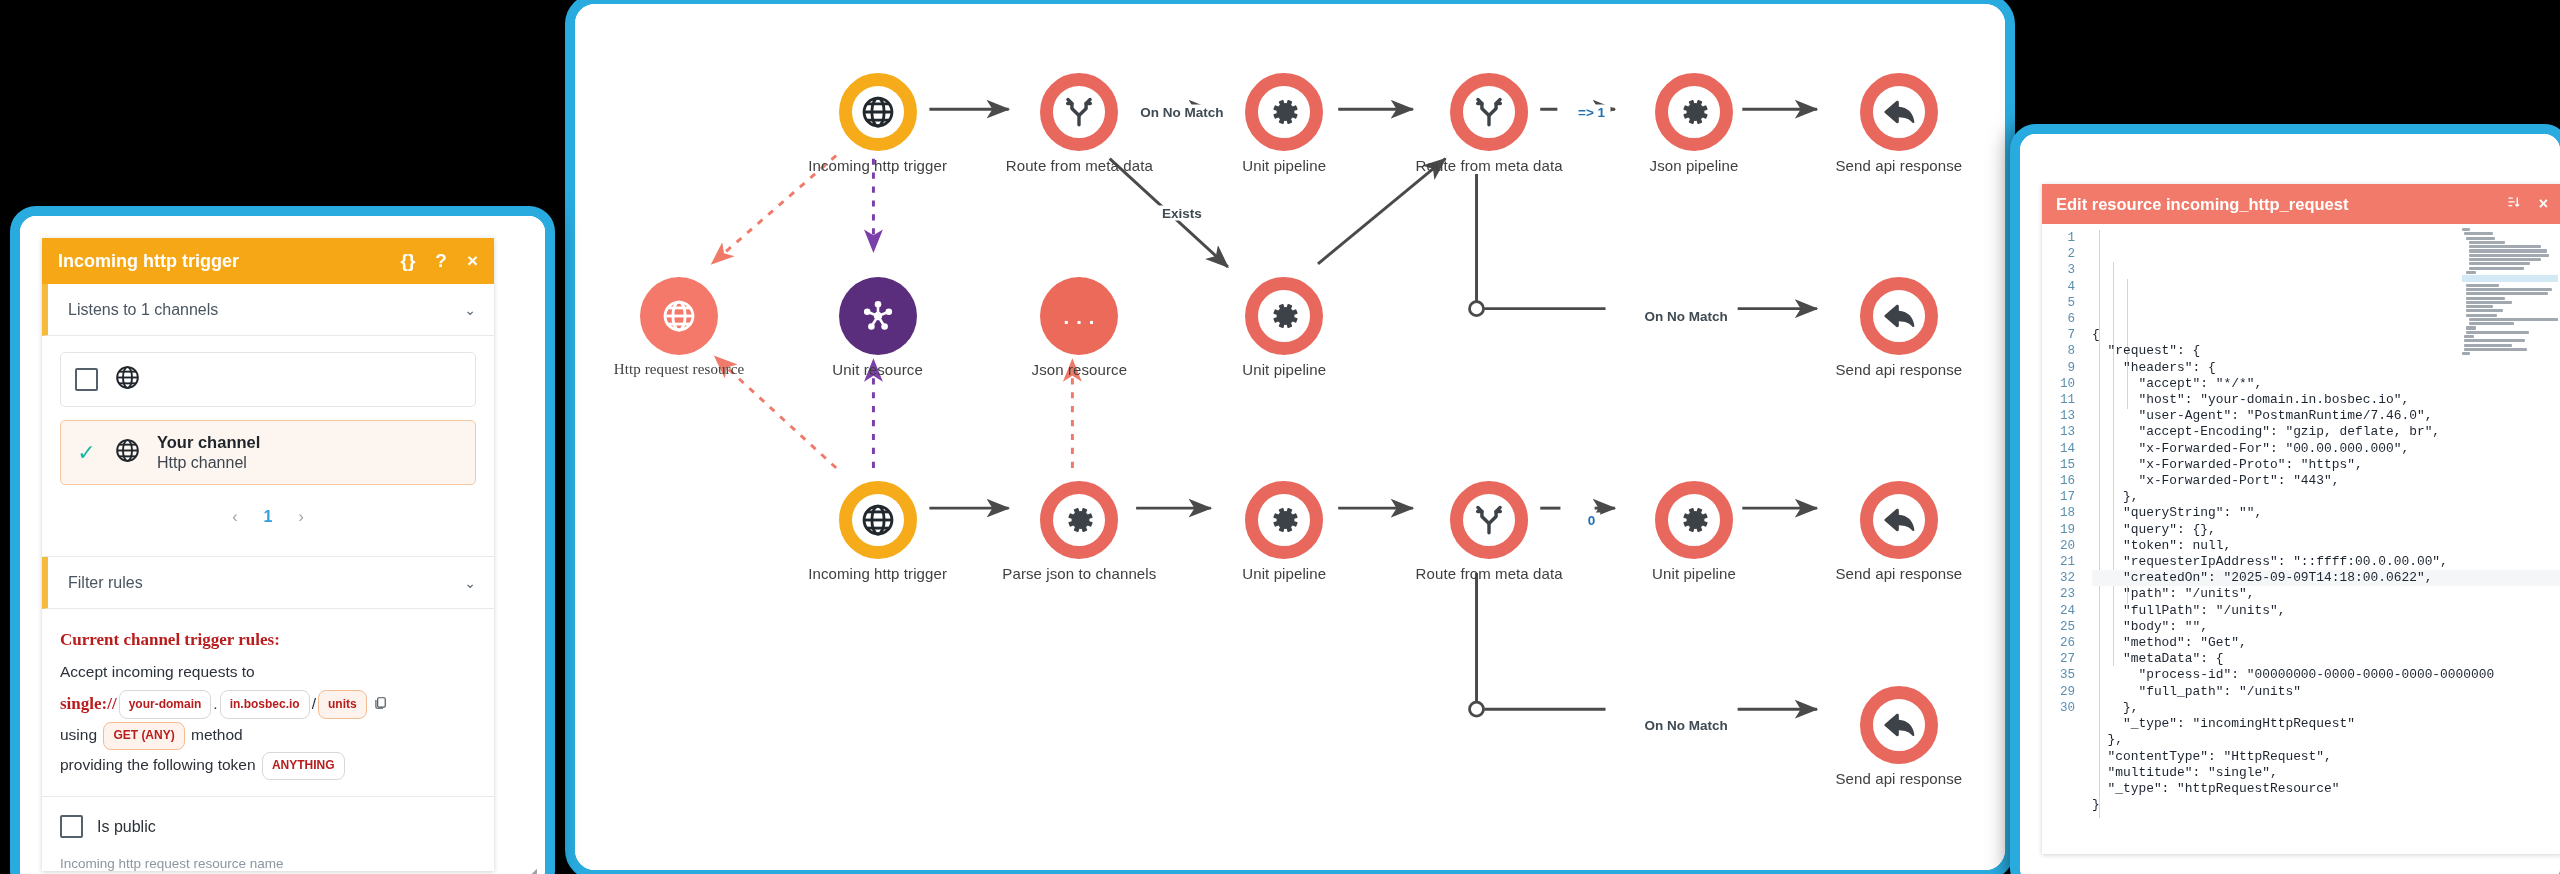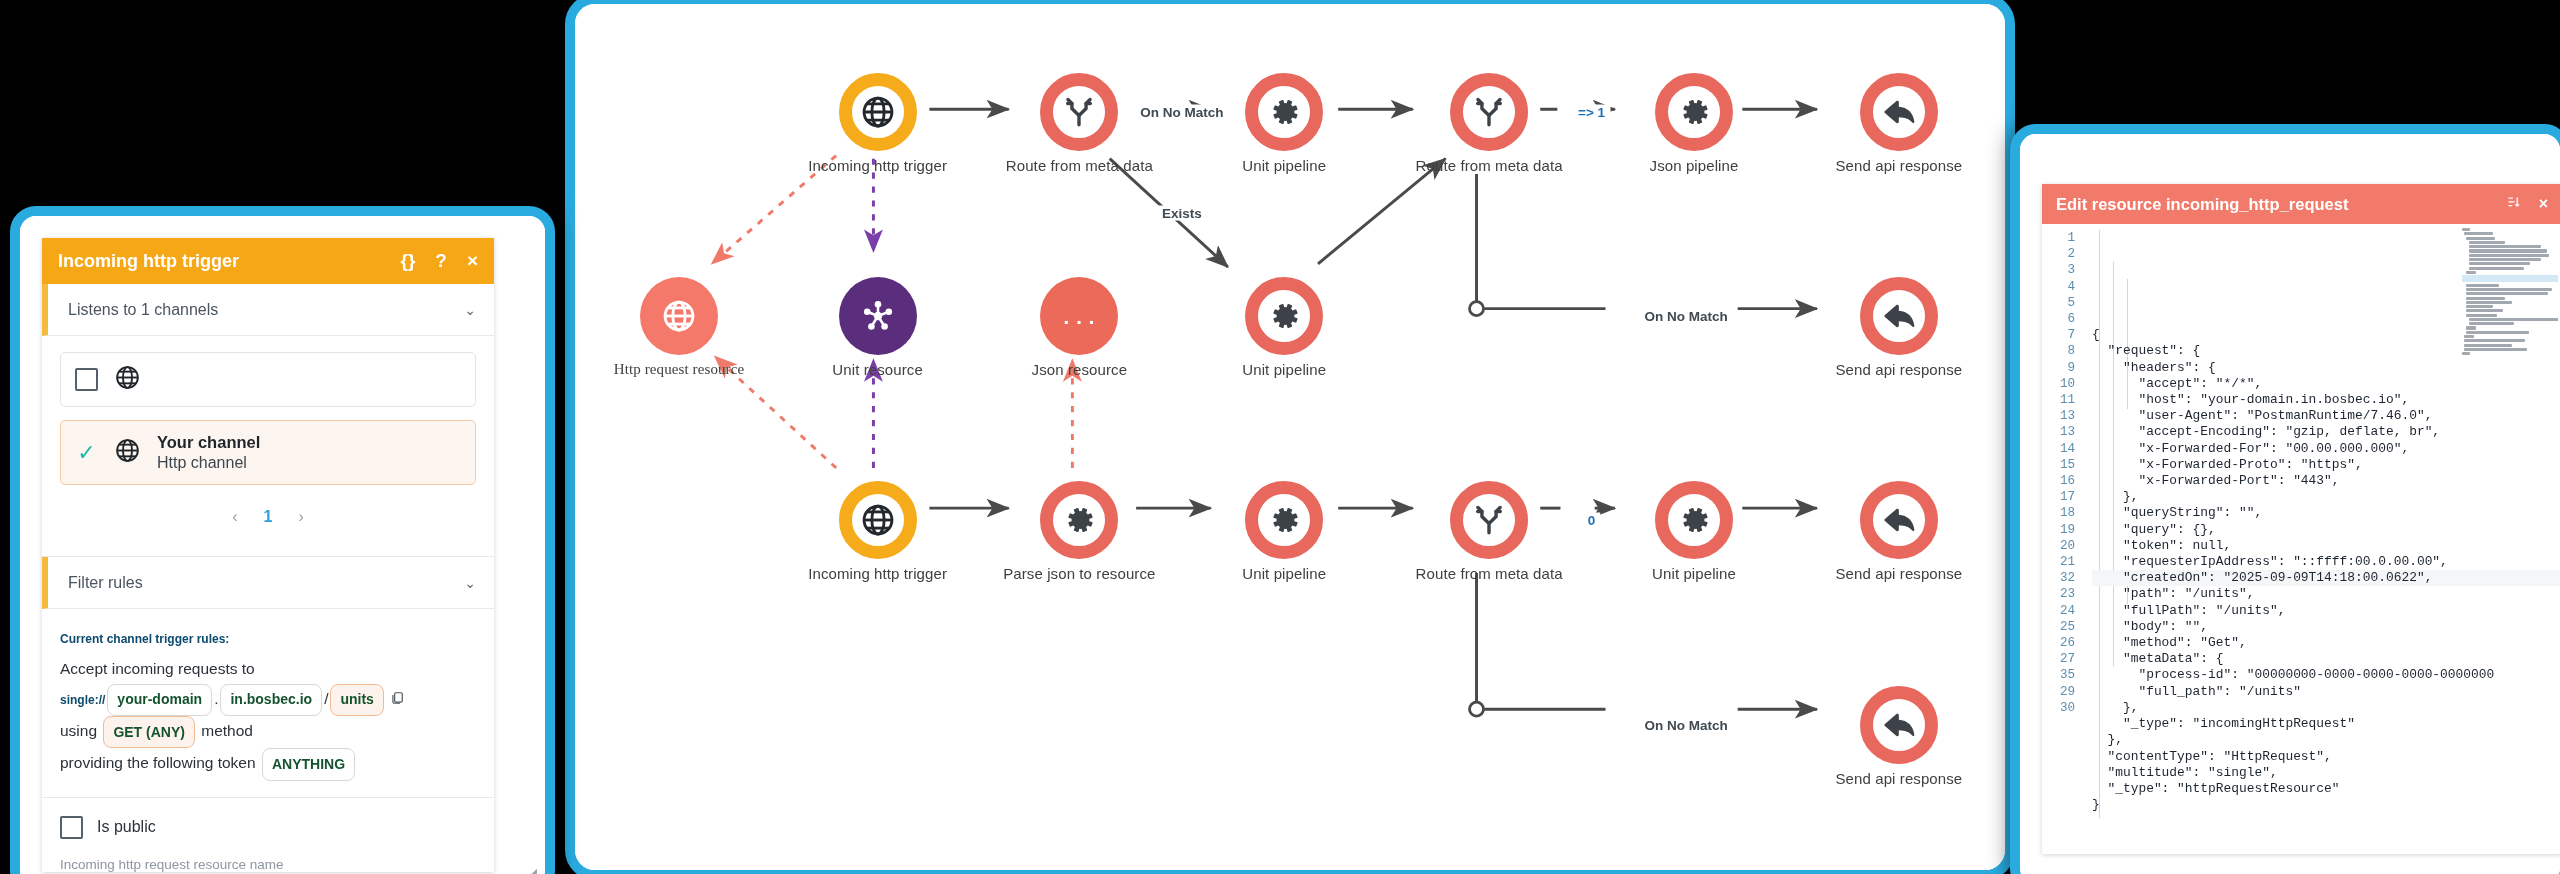--- a/index.html
+++ b/index.html
@@ -82,24 +82,24 @@
   .tick { width:23px; color:#17b8a6; font-size:22px; line-height:1; flex:none; text-align:center; }
   .globe-sm { flex:none; }
   .chan .t1 { font-size:16.5px; font-weight:700; color:#1f252b; line-height:1.25; }
   .chan .t2 { font-size:16px; color:#3d464f; line-height:1.3; }
 
   .pager { display:flex; align-items:center; justify-content:center; gap:26px;
            padding:10px 0 14px; font-size:16px; color:#9aa3ab; }
   .pager .cur { color:#2f9fe0; font-weight:700; }
 
   .rules { padding:14px 18px 16px; font-size:15.5px; color:#2b3138; line-height:1.95; border-bottom:1px solid #e9e9e9;}
-  .rules b { font-size:12px; color:#0c4a6e; }
+  .rules b { font-size:17px; color:#b91c1c;font-family:Liberation Serif, serif; }
   .pill {
     display:inline-block; border:1px solid #d8d8d8; border-radius:8px;
-    padding:1.5px 9px; margin:0 2px; color:#14532d; font-size:14px; font-weight:600;
+    padding:1.5px 9px; margin:0 2px; color:#b91c1c; font-size:12px; font-weight:600;
     background:#fff; vertical-align:middle;
   }
   .pill.hl { border-color:#f3bb94; background:#fdf3ec; }
   .copy-ic { display:inline-block; vertical-align:middle; margin-left:4px; color:#49525b; }
 
   .pubrow { display:flex; align-items:center; gap:14px; padding:18px 18px 6px; }
   .pubrow span { font-size:16px; color:#2b3138; }
 
   .field { padding:12px 18px 0; position:relative; }
   .field .flabel { font-size:13.5px; color:#8d96a0; }
@@ -330,21 +330,21 @@
             </div>
             <div class="label">Incoming http trigger</div>
           </div>
           <div class="node" style="left: 504.348px; top: 515.779px;">
             <div class="ring hollow-red">
               <svg width="36" height="36" viewBox="0 0 24 24" fill="#3c4247">
       <path d="M12 8.2a3.8 3.8 0 1 0 0 7.6 3.8 3.8 0 0 0 0-7.6zm0 5.6a1.8 1.8 0 1 1 0-3.6 1.8 1.8 0 0 1 0 3.6z"></path>
       <path d="M20.6 13.3l-1.7-.5a7 7 0 0 0 0-1.6l1.7-.5a.6.6 0 0 0 .4-.8l-.8-2a.6.6 0 0 0-.8-.3l-1.6.7a7 7 0 0 0-1.1-1.1l.7-1.6a.6.6 0 0 0-.3-.8l-2-.8a.6.6 0 0 0-.8.4l-.5 1.7a7 7 0 0 0-1.6 0l-.5-1.7a.6.6 0 0 0-.8-.4l-2 .8a.6.6 0 0 0-.3.8l.7 1.6a7 7 0 0 0-1.1 1.1l-1.6-.7a.6.6 0 0 0-.8.3l-.8 2a.6.6 0 0 0 .4.8l1.7.5a7 7 0 0 0 0 1.6l-1.7.5a.6.6 0 0 0-.4.8l.8 2a.6.6 0 0 0 .8.3l1.6-.7a7 7 0 0 0 1.1 1.1l-.7 1.6a.6.6 0 0 0 .3.8l2 .8a.6.6 0 0 0 .8-.4l.5-1.7a7 7 0 0 0 1.6 0l.5 1.7a.6.6 0 0 0 .8.4l2-.8a.6.6 0 0 0 .3-.8l-.7-1.6a7 7 0 0 0 1.1-1.1l1.6.7a.6.6 0 0 0 .8-.3l.8-2a.6.6 0 0 0-.4-.8z"></path>
               </svg>
             </div>
-            <div class="label">Parse json to resource</div>
+            <div class="label">Parse json to channels</div>
           </div>
           <div class="node" style="left: 709.239px; top: 515.779px;">
             <div class="ring hollow-red">
               <svg width="36" height="36" viewBox="0 0 24 24" fill="#3c4247">
       <path d="M12 8.2a3.8 3.8 0 1 0 0 7.6 3.8 3.8 0 0 0 0-7.6zm0 5.6a1.8 1.8 0 1 1 0-3.6 1.8 1.8 0 0 1 0 3.6z"></path>
       <path d="M20.6 13.3l-1.7-.5a7 7 0 0 0 0-1.6l1.7-.5a.6.6 0 0 0 .4-.8l-.8-2a.6.6 0 0 0-.8-.3l-1.6.7a7 7 0 0 0-1.1-1.1l.7-1.6a.6.6 0 0 0-.3-.8l-2-.8a.6.6 0 0 0-.8.4l-.5 1.7a7 7 0 0 0-1.6 0l-.5-1.7a.6.6 0 0 0-.8-.4l-2 .8a.6.6 0 0 0-.3.8l.7 1.6a7 7 0 0 0-1.1 1.1l-1.6-.7a.6.6 0 0 0-.8.3l-.8 2a.6.6 0 0 0 .4.8l1.7.5a7 7 0 0 0 0 1.6l-1.7.5a.6.6 0 0 0-.4.8l.8 2a.6.6 0 0 0 .8.3l1.6-.7a7 7 0 0 0 1.1 1.1l-.7 1.6a.6.6 0 0 0 .3.8l2 .8a.6.6 0 0 0 .8-.4l.5-1.7a7 7 0 0 0 1.6 0l.5 1.7a.6.6 0 0 0 .8.4l2-.8a.6.6 0 0 0 .3-.8l-.7-1.6a7 7 0 0 0 1.1-1.1l1.6.7a.6.6 0 0 0 .8-.3l.8-2a.6.6 0 0 0-.4-.8z"></path>
               </svg>
             </div>
             <div class="label">Unit pipeline</div>
           </div>

